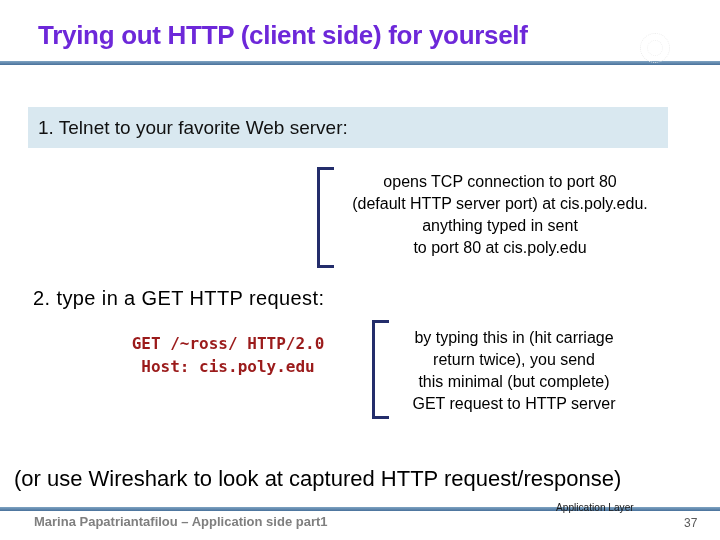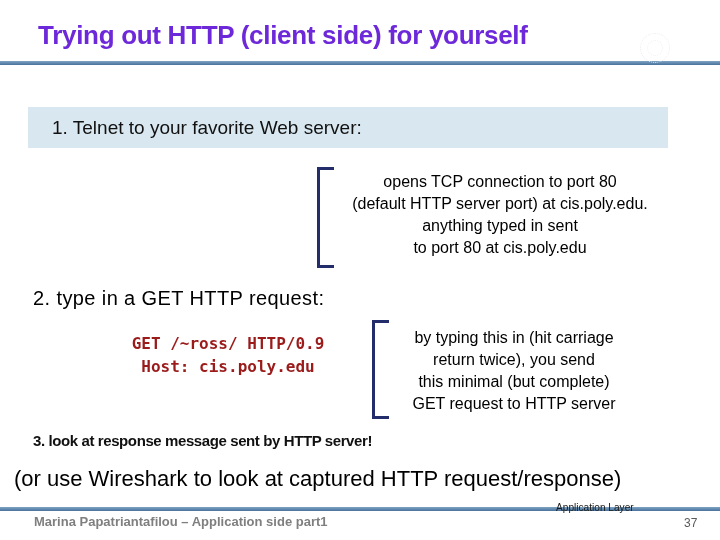--- a/index.html
+++ b/index.html
@@ -27,21 +27,21 @@
   }
   .deco-circles .inner{
     position:absolute;left:6px;top:6px;width:14px;height:14px;
     border:1px dotted #F0F0F0;border-radius:50%;
   }
   .step1-box{
     position:absolute;left:28px;top:107px;width:640px;height:41px;
     background:#D9E8F0;
   }
   .step1-heading{
-    display:block;padding-left:24px;line-height:41px;
+    display:block;padding-left:10px;line-height:41px;
     font-size:19px;color:#111;white-space:nowrap;
   }
   .code{
     font-family:"DejaVu Sans Mono","Liberation Mono",monospace;
     font-weight:bold;color:#9B1B1B;
   }
   .code1{
     position:absolute;left:58px;top:177px;
     font-size:17px;white-space:nowrap;
   }
@@ -111,29 +111,28 @@
     <span class="step1-heading">1. Telnet to your favorite Web server:</span>
   </div>
 
   <div class="bracket bracket1"></div>
   <div class="note note1">opens TCP connection to port 80
 (default HTTP server port) at cis.poly.edu.
 anything typed in sent
 to port 80 at cis.poly.edu</div>
 
   <div class="step2-heading">2. type in a GET HTTP request:</div>
-  <div class="code code2">GET /~ross/ HTTP/0.9
+  <div class="code code2">GET /~ross/ HTTP/2.0
 Host: cis.poly.edu</div>
   <div class="bracket bracket2"></div>
   <div class="note note2">by typing this in (hit carriage
 return twice), you send
 this minimal (but complete)
 GET request to HTTP server</div>
 
-  <div class="step3-heading">3. look at response message sent by HTTP server!</div>
 
   <div class="wireshark-note">(or use Wireshark to look at captured HTTP request/response)</div>
 
   <div class="footer-rule"></div>
   <div class="section-label">Application Layer</div>
   <div class="footer-author">Marina Papatriantafilou – Application side part1</div>
   <div class="page-number">37</div>
 
 </div>
 

